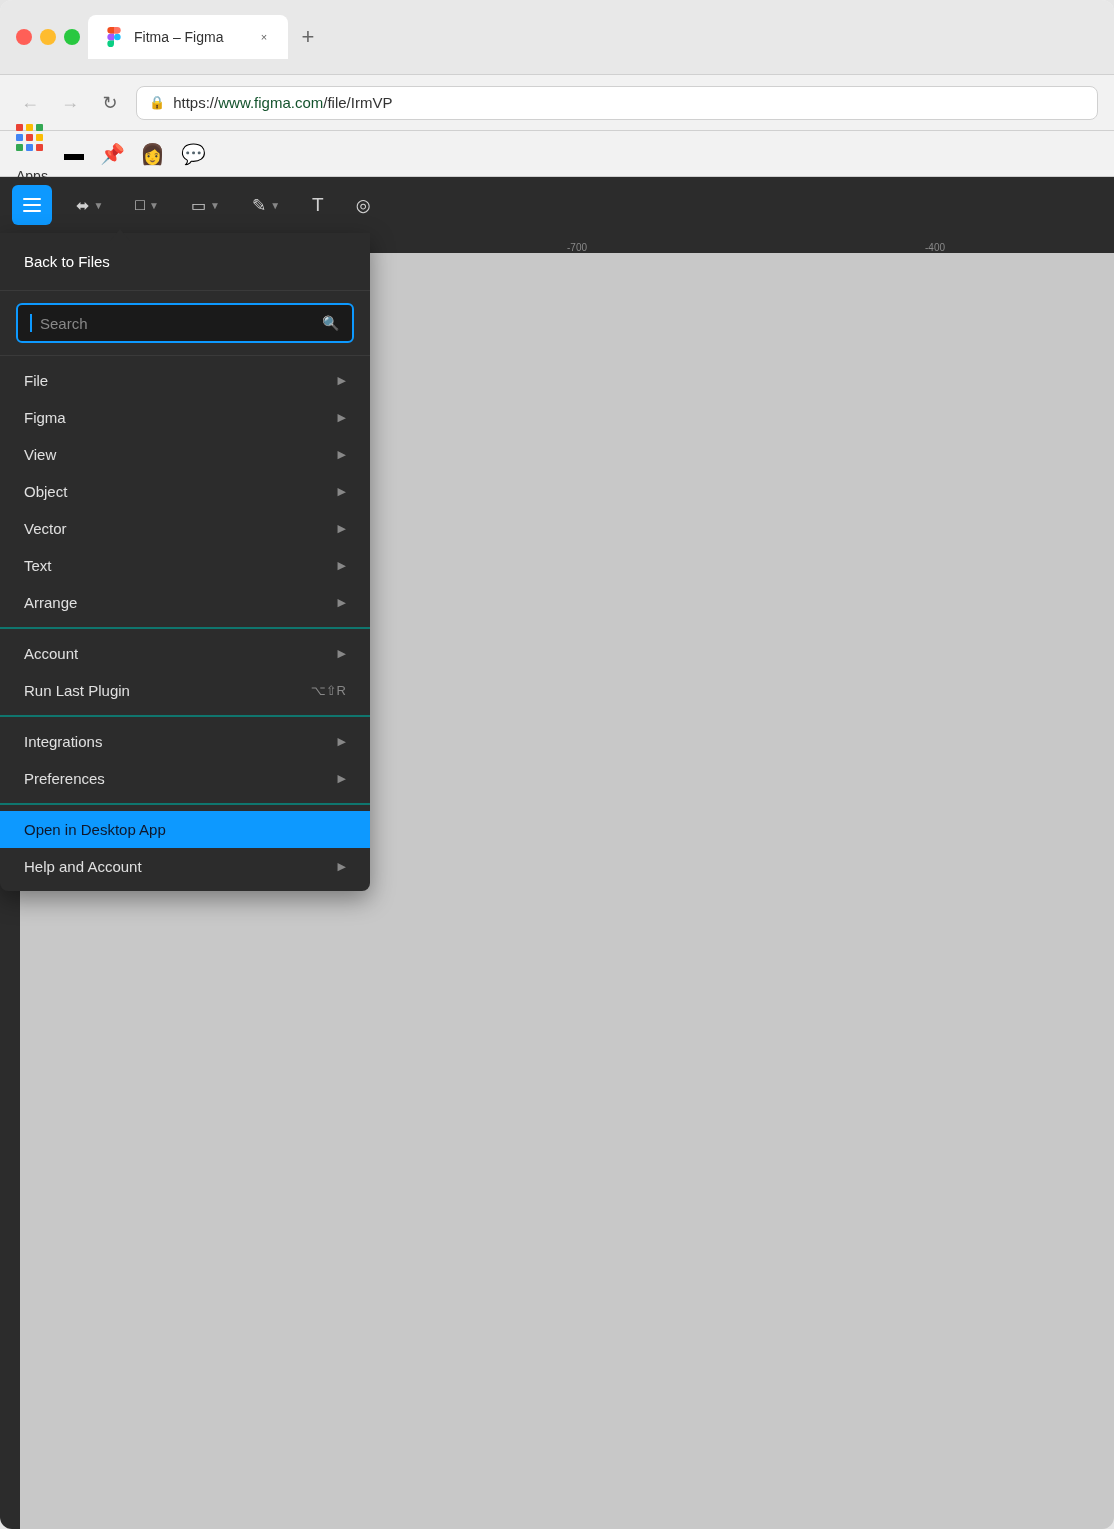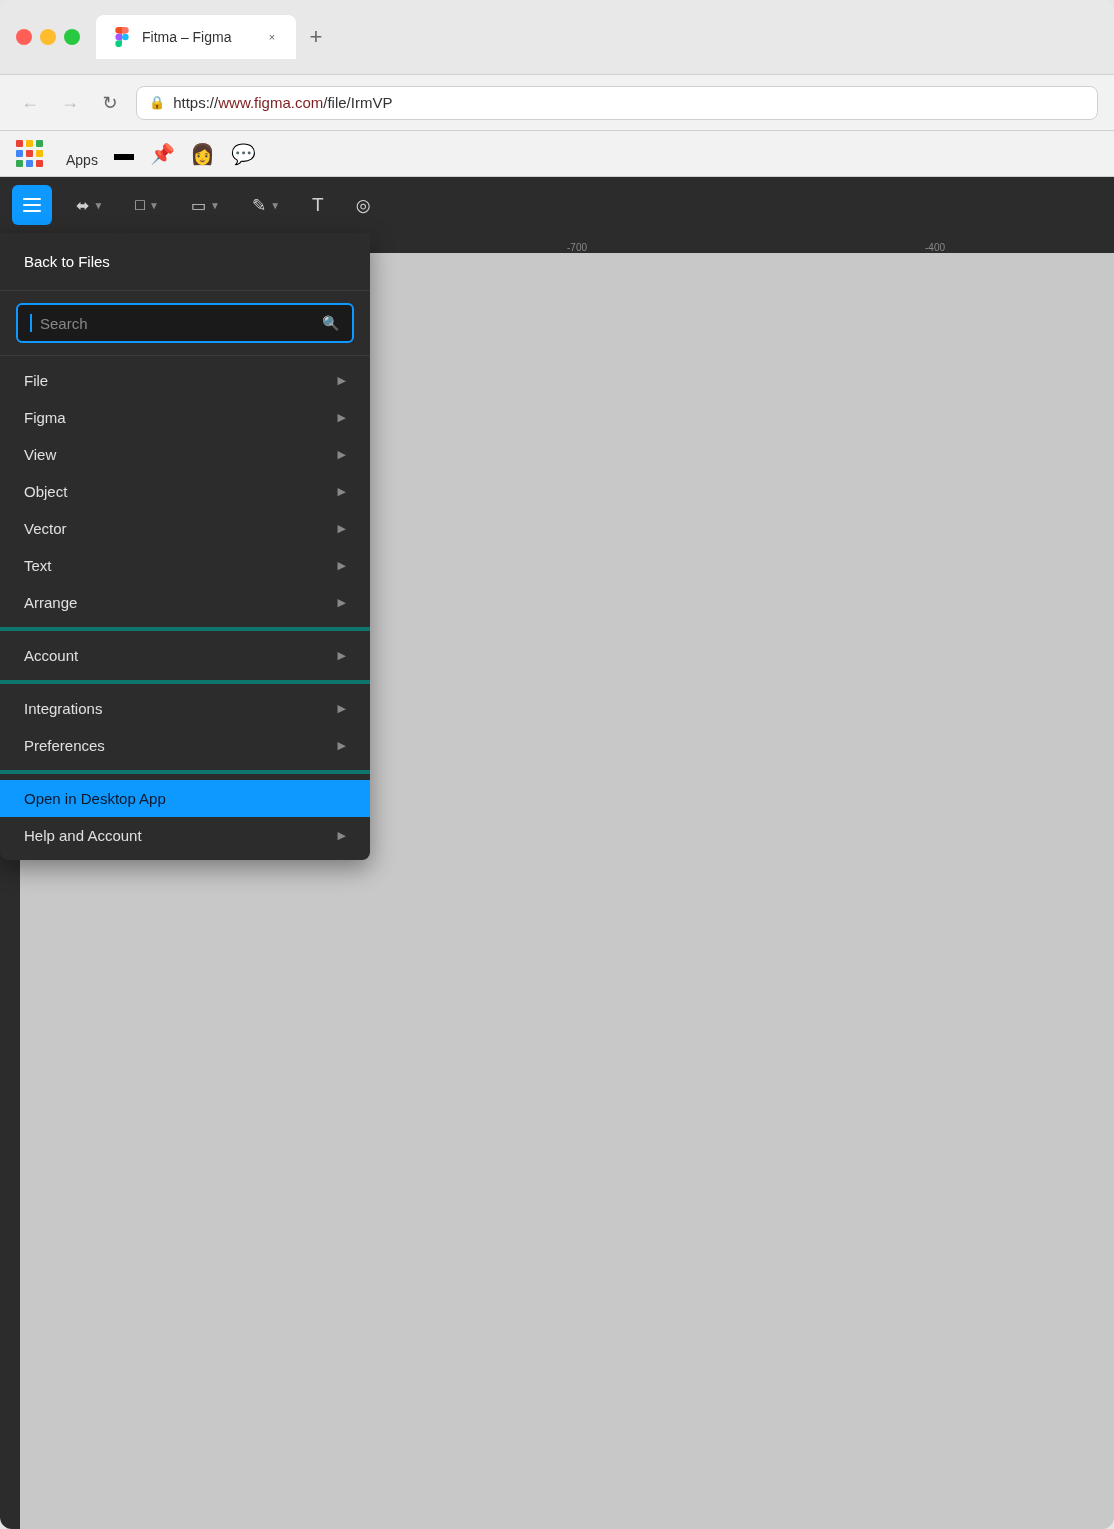--- a/index.html
+++ b/index.html
@@ -21,21 +21,21 @@
       overflow: hidden;
       position: relative;
     }
 
     .title-bar {
       height: 75px;
       background: #e8e8e8;
       display: flex;
       align-items: center;
       padding: 0 16px;
-      gap: 8px;
+      gap: 0;
       border-bottom: 1px solid #d0d0d0;
     }
 
     .traffic-lights {
       display: flex;
       gap: 8px;
       margin-right: 8px;
     }
 
     .traffic-light {
@@ -139,38 +139,39 @@
       color: #666;
       font-size: 13px;
     }
 
     .address-text {
       font-size: 15px;
       color: #333;
     }
 
     .address-text .highlight {
-      color: #7f1d1d;
+      color: #14532d;
     }
 
     .bookmarks-bar {
       height: 46px;
       background: #f2f2f2;
       display: flex;
       align-items: center;
       padding: 0 16px;
       gap: 16px;
       border-bottom: 1px solid #d0d0d0;
     }
 
     .bookmark-apps {
       display: flex;
-      align-items: flex-end;
-      gap: 22px;
-      cursor: pointer;
+      align-items: flex-start;
+      gap: 16px;
+      cursor: pointer;
+      flex-direction: column;
     }
 
     .apps-grid {
       display: grid;
       grid-template-columns: repeat(3, 8px);
       grid-template-rows: repeat(3, 8px);
       gap: 2px;
     }
 
     .apps-dot {
@@ -373,21 +374,21 @@
       font-size: 15px;
       flex: 1;
     }
 
     .search-icon-symbol {
       color: #888;
       font-size: 14px;
     }
 
     .menu-section {
-      border-bottom: 4px solid #0f766e;
+      border-bottom: 2px solid #0f766e;
       padding: 6px 0;
     }
 
     .menu-item {
       display: flex;
       align-items: center;
       justify-content: space-between;
       padding: 10px 24px;
       color: #e0e0e0;
       font-size: 15px;
@@ -601,20 +602,26 @@
         </div>
       </div>
 
       <div class="menu-section">
         <div class="menu-item">
           <span>Account</span>
           <div class="menu-item-right">
             <span class="menu-arrow">▶</span>
           </div>
         </div>
+        <div class="menu-item">
+          <span>Run Last Plugin</span>
+          <div class="menu-item-right">
+            <span class="menu-shortcut">⌥⇧R</span>
+          </div>
+        </div>
       </div>
 
       <div class="menu-section">
         <div class="menu-item">
           <span>Integrations</span>
           <div class="menu-item-right">
             <span class="menu-arrow">▶</span>
           </div>
         </div>
         <div class="menu-item">

